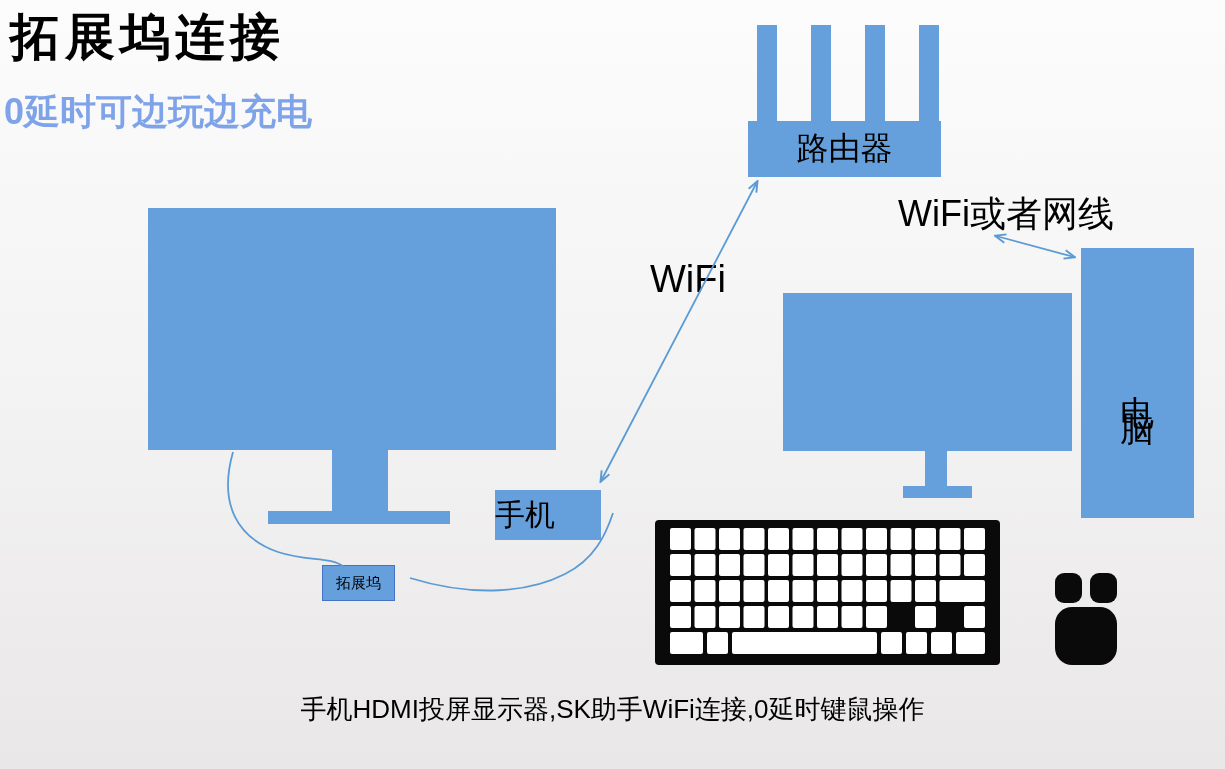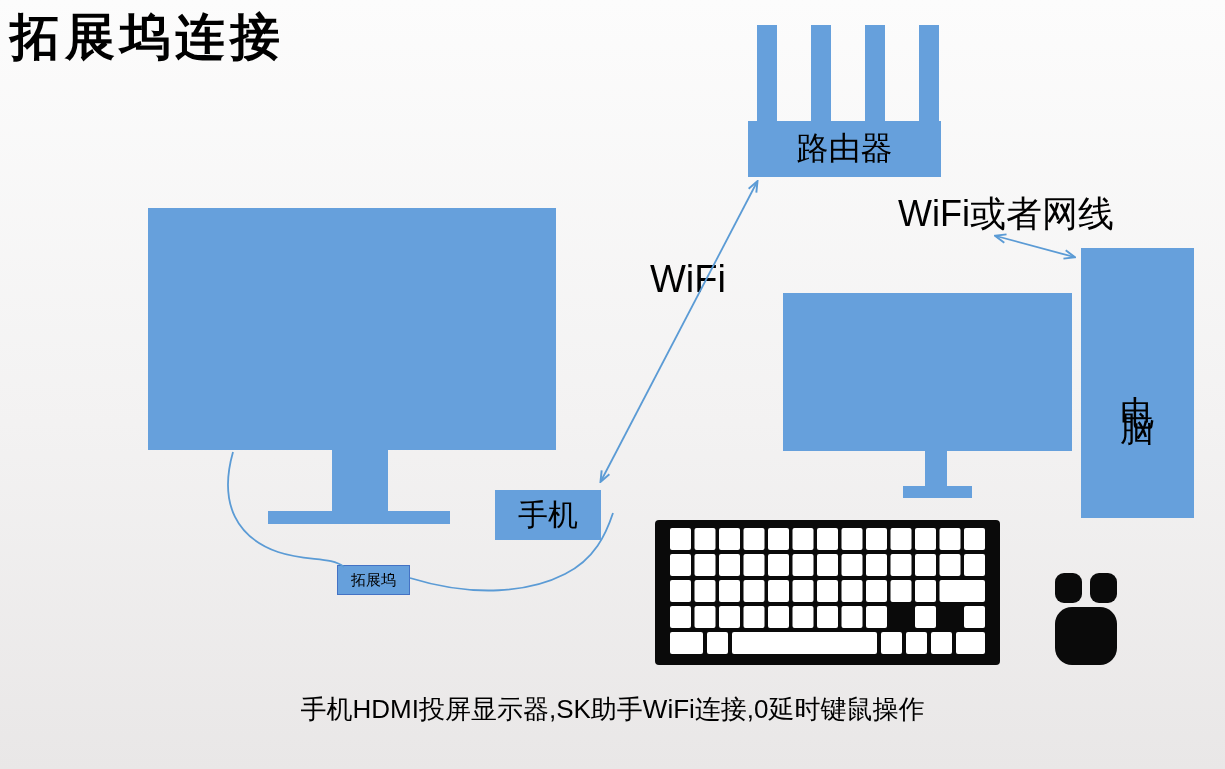--- a/index.html
+++ b/index.html
@@ -25,39 +25,40 @@
   .a1{left:757px;} .a2{left:811px;} .a3{left:865px;} .a4{left:919px;}
   .router-body{left:748px;top:121px;width:193px;height:56px;display:flex;align-items:center;justify-content:center;font-size:32px;}
 
   .pc-tower{left:1081px;top:248px;width:113px;height:270px;display:flex;align-items:center;justify-content:center;}
   .pc-label{writing-mode:vertical-rl;text-orientation:upright;font-size:34px;letter-spacing:14px;}
 
   .rmon-screen{left:783px;top:293px;width:289px;height:158px;}
   .rmon-neck{left:925px;top:451px;width:22px;height:36px;}
   .rmon-base{left:903px;top:486px;width:69px;height:12px;}
 
-  .phone{left:495px;top:490px;width:106px;height:50px;display:flex;align-items:center;justify-content:center;font-size:30px;}
-  .dock{left:337px;top:565px;width:73px;height:30px;border:1px solid #4472C4;box-sizing:border-box;
+  .phone{left:495px;top:490px;width:106px;height:50px;display:flex;align-items:center;justify-content:flex-start;font-size:30px;}
+  .dock{left:322px;top:565px;width:73px;height:36px;border:1px solid #4472C4;box-sizing:border-box;
         display:flex;align-items:center;justify-content:center;font-size:15px;}
 
   .overlay{left:0;top:0;width:1225px;height:769px;pointer-events:none;}
   .connector{stroke:var(--connector-blue);stroke-width:1.8;fill:none;}
   .connector-head{stroke:var(--connector-blue);stroke-width:1.8;fill:none;}
 
   .kb{left:655px;top:520px;width:345px;height:145px;}
   .mouse{left:1055px;top:573px;width:62px;height:92px;}
   .ink{fill:var(--icon-black);}
   .key{fill:#ffffff;}
 </style>
 </head>
 <body>
 
 <div class="canvas">
 
   <div class="abs title">拓展坞连接</div>
+  <div class="abs subtitle">0延时可边玩边充电</div>
 
   <div class="abs blue monitor-screen"></div>
   <div class="abs blue monitor-neck"></div>
   <div class="abs blue monitor-base"></div>
 
   <div class="abs blue antenna a1"></div>
   <div class="abs blue antenna a2"></div>
   <div class="abs blue antenna a3"></div>
   <div class="abs blue antenna a4"></div>
   <div class="abs wifi-cable-label">WiFi或者网线</div>

